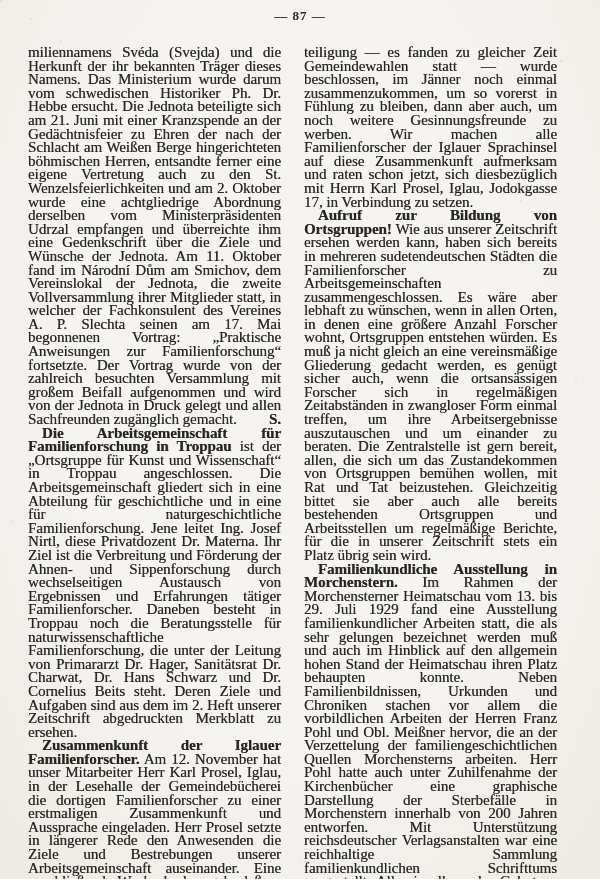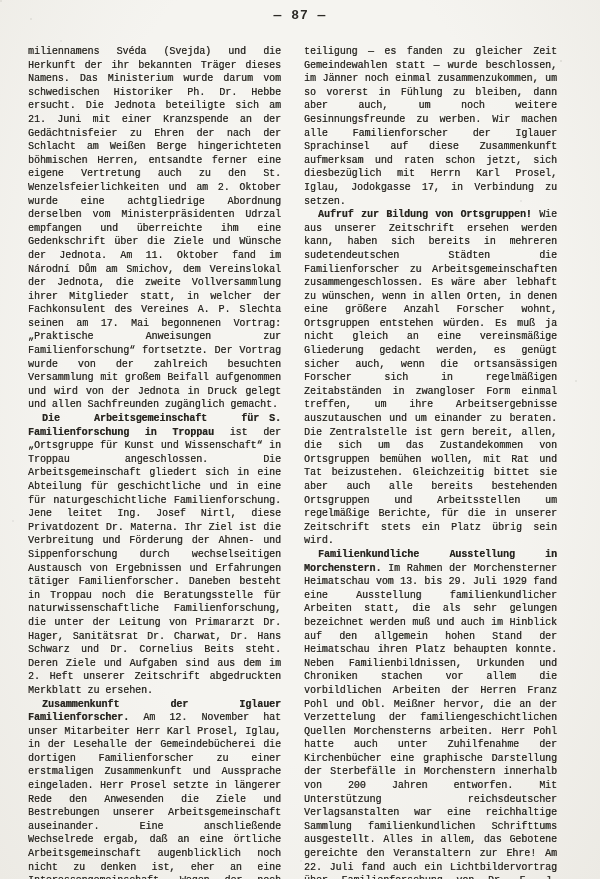--- a/index.html
+++ b/index.html
@@ -4,36 +4,36 @@
 <style>
   html,body{margin:0;padding:0;background:#9a9892;}
   .page{
     position:relative;
     width:600px;height:879px;
     margin:0 auto;
     box-sizing:border-box;
     padding:6px 28px 0 28px;
     background:radial-gradient(ellipse at 50% 40%, #f5f4f0 55%, #eceae4 100%);
     overflow:hidden;
-    font-family:Liberation Mono, monospace;
+    font-family:Liberation Serif, serif;
     color:#26241f;
   }
   .pagenum{
     text-align:center;
     font-size:13px;
     font-weight:bold;
     letter-spacing:1px;
     color:#2c2a26;
     margin:2px 0 22px 0;
   }
   .cols{display:flex;gap:23px;align-items:flex-start;}
   .col{width:253px;}
   .col p{
     margin:0;
-    font-size:10px;
+    font-size:15px;
     line-height:13.6px;
     text-align:justify;
     letter-spacing:-0.05px;
     text-shadow:0.35px 0 0 rgba(38,36,31,0.6);
   }
   .col p + p{}
   .indent{text-indent:14px;}
   .lead{font-weight:bold;}
   .sig{float:right;font-weight:bold;padding-left:10px;}
   

